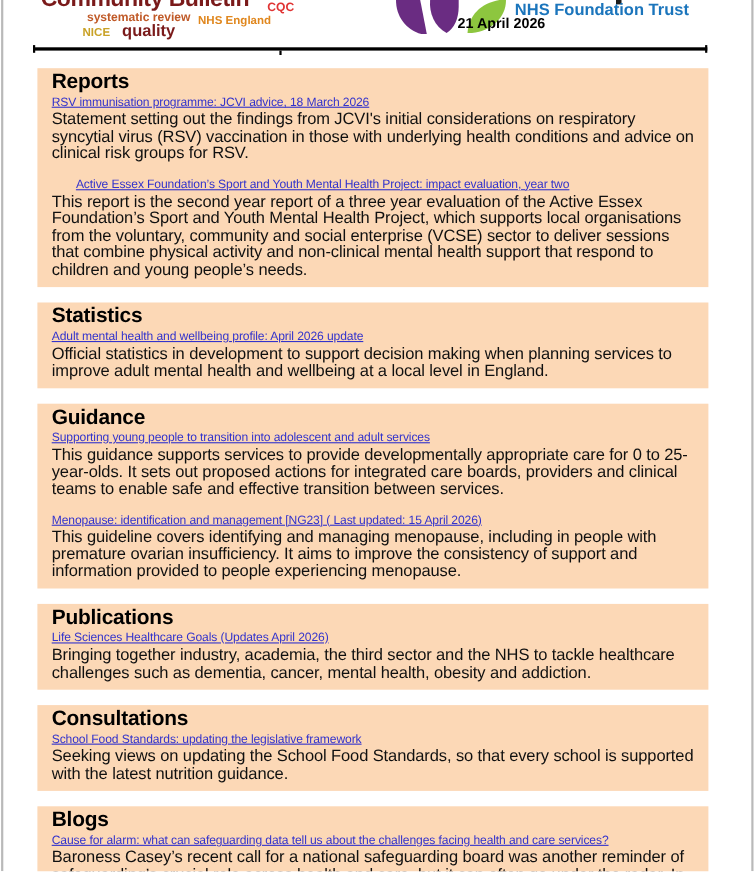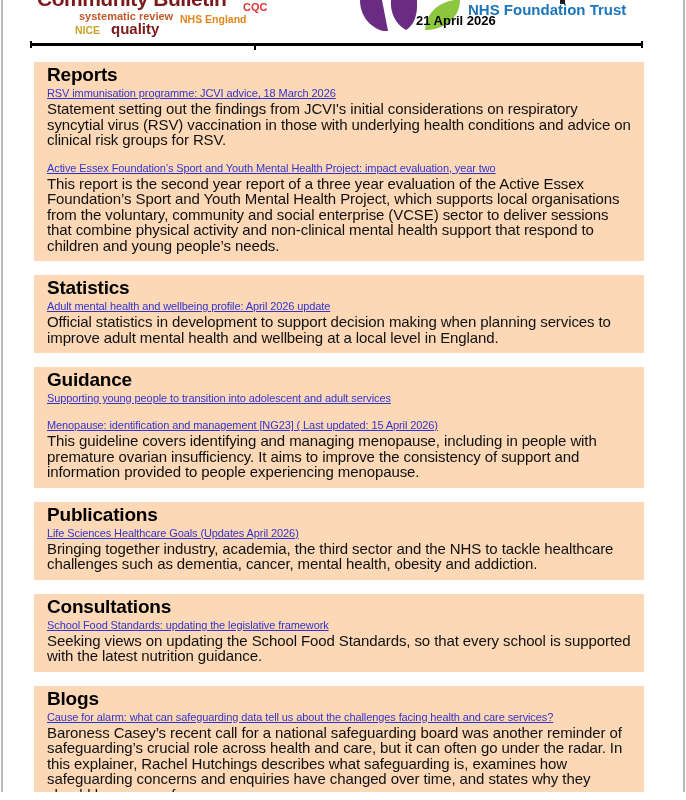--- a/index.html
+++ b/index.html
@@ -104,37 +104,38 @@
 
   <main>
 
     <section class="box" style="background: rgb(252, 216, 182);">
       <h2>Reports</h2>
       <div class="entry">
         <a class="link" href="#" style="color: rgb(51, 51, 204);">RSV immunisation programme: JCVI advice, 18 March 2026</a>
         <p>Statement setting out the findings from JCVI's initial considerations on respiratory syncytial virus (RSV) vaccination in those with underlying health conditions and advice on clinical risk groups for RSV.</p>
       </div>
       <div class="entry">
-        <a class="link" href="#" style="color: rgb(51, 51, 204);">Active Essex Foundation’s Sport and Youth Mental Health Project: impact evaluation, year two</a>
+        <a class="link" href="#" style="color: rgb(51, 51, 204); margin-left: 22px;">Active Essex Foundation’s Sport and Youth Mental Health Project: impact evaluation, year two</a>
         <p>This report is the second year report of a three year evaluation of the Active Essex Foundation’s Sport and Youth Mental Health Project, which supports local organisations from the voluntary, community and social enterprise (VCSE) sector to deliver sessions that combine physical activity and non-clinical mental health support that respond to children and young people’s needs.</p>
       </div>
     </section>
 
     <section class="box" style="background: rgb(252, 216, 182);">
       <h2>Statistics</h2>
       <div class="entry">
         <a class="link" href="#" style="color: rgb(51, 51, 204);">Adult mental health and wellbeing profile: April 2026 update</a>
         <p>Official statistics in development to support decision making when planning services to improve adult mental health and wellbeing at a local level in England.</p>
       </div>
     </section>
 
     <section class="box" style="background: rgb(252, 216, 182);">
       <h2>Guidance</h2>
       <div class="entry">
         <a class="link" href="#" style="color: rgb(51, 51, 204);">Supporting young people to transition into adolescent and adult services</a>
+        <p>This guidance supports services to provide developmentally appropriate care for 0 to 25-year-olds. It sets out proposed actions for integrated care boards, providers and clinical teams to enable safe and effective transition between services.</p>
       </div>
       <div class="entry">
         <a class="link" href="#" style="color: rgb(51, 51, 204);">Menopause: identification and management [NG23] ( Last updated: 15 April 2026)</a>
         <p>This guideline covers identifying and managing menopause, including in people with premature ovarian insufficiency. It aims to improve the consistency of support and information provided to people experiencing menopause.</p>
       </div>
     </section>
 
     <section class="box" style="background: rgb(252, 216, 182);">
       <h2>Publications</h2>
       <div class="entry">

